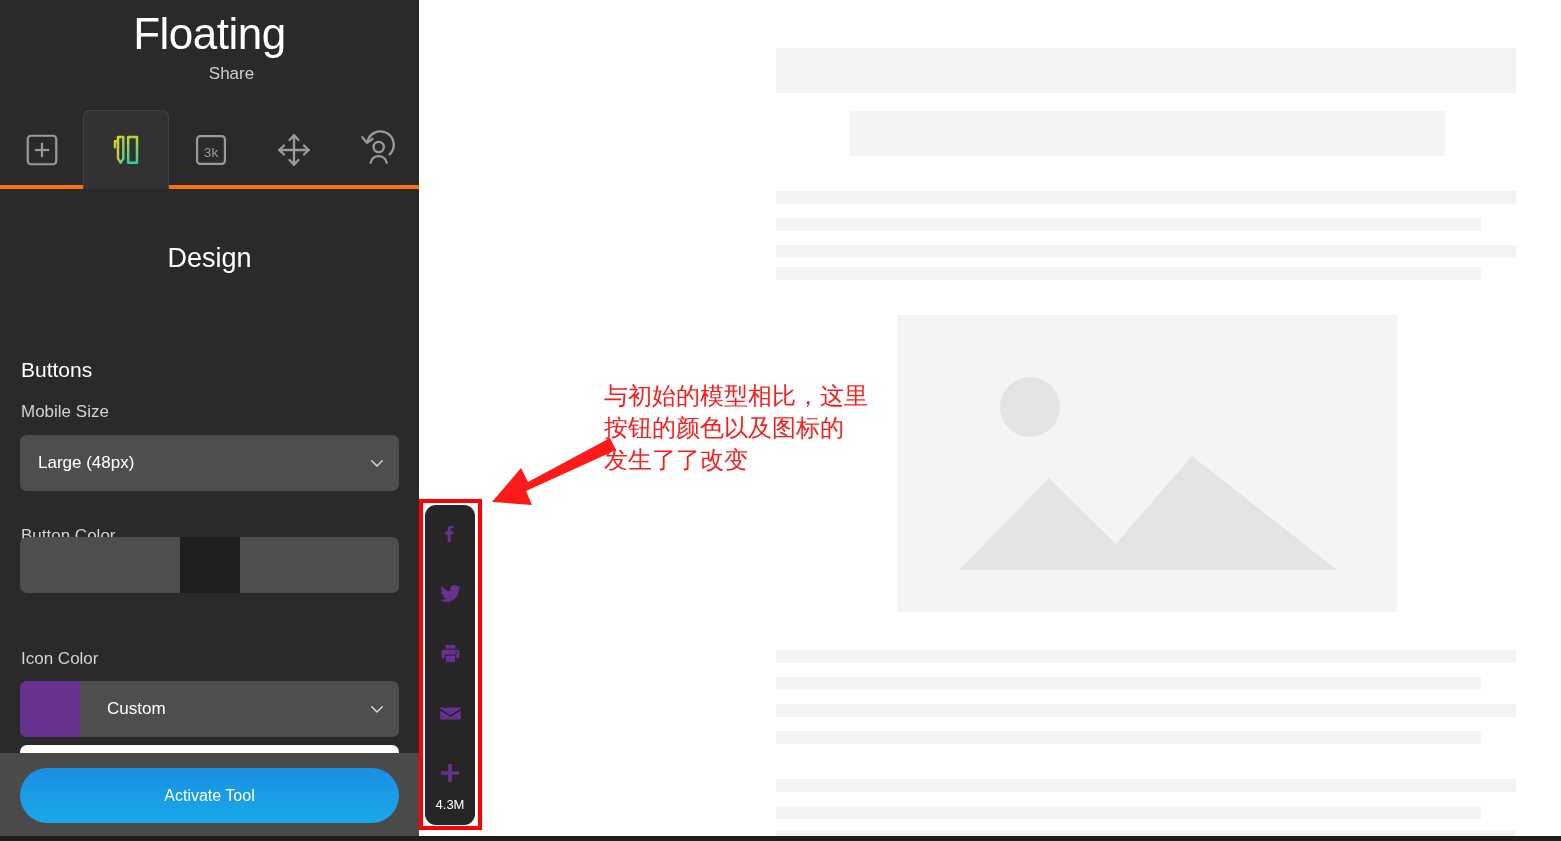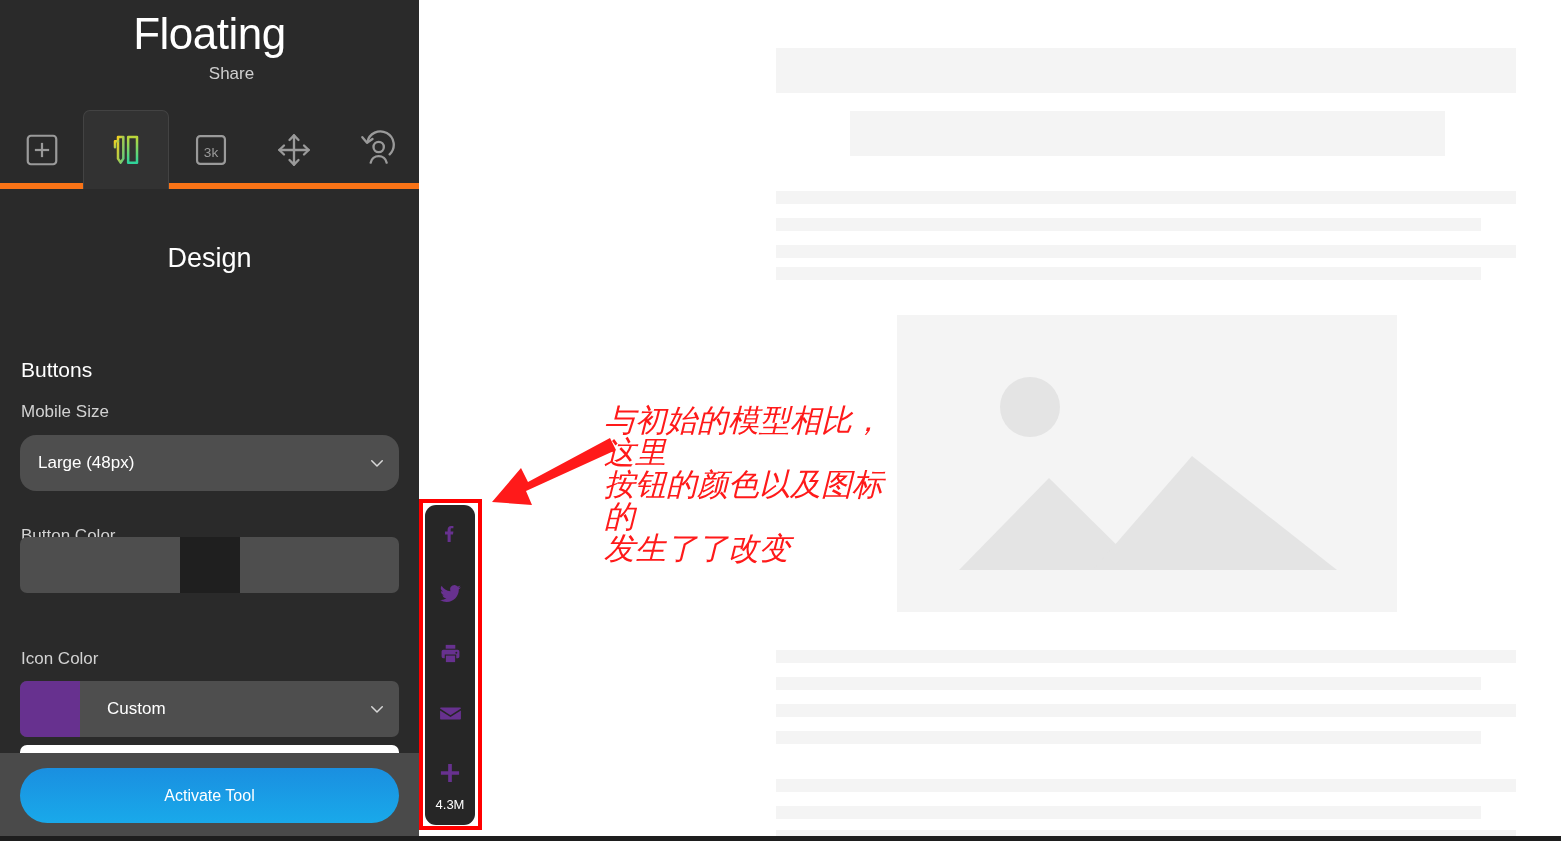--- a/index.html
+++ b/index.html
@@ -25,21 +25,21 @@
   }
   .sb-subtitle {
     font-size: 17px; color: #cfcfcf; margin-top: 3px; font-weight: normal; padding-left: 44px;
   }
 
   
   .tabstrip {
     position: absolute; left: 0; top: 110px;
     width: 419px; height: 79px;
     display: flex;
-    border-bottom: 6px solid #f97316;
+    border-bottom: 4px solid #f97316;
   }
   .tab {
     flex: 1 1 0; height: 79px;
     display: flex; align-items: center; justify-content: center;
     cursor: pointer;
   }
   .tab.active {
     background: #323232;
     border: 1px solid #434343;
     border-bottom: none;
@@ -68,21 +68,21 @@
   .lbl-btncolor { top: 526px; }
   .lbl-iconcolor { top: 649px; }
 
   
   .select {
     position: absolute; left: 20px; width: 379px; height: 56px;
     background: #4e4e4e; border-radius: 7px;
     display: flex; align-items: center;
     overflow: hidden; cursor: pointer;
   }
-  .sel-mobile { top: 435px; border-radius: 16px; }
+  .sel-mobile { top: 435px; }
   .sel-btncolor { top: 537px; flex-direction: column; }
   .sel-iconcolor { top: 681px; }
   .swatch { width: 60px; height: 56px; flex: 0 0 60px; }
   .select .sel-text {
     font-size: 17px; color: #ffffff; padding-left: 18px; flex: 1 1 auto;
   }
   .select.has-swatch .sel-text { padding-left: 27px; }
   .chev {
     width: 44px; flex: 0 0 44px;
     display: flex; align-items: center; justify-content: center;
@@ -147,25 +147,24 @@
   
   .red-box {
     position: absolute; left: 419px; top: 499px;
     width: 63px; height: 331px;
     border: 4px solid #ff0000;
     pointer-events: none;
   }
 
   
   .annot-text {
-    position: absolute; left: 604px; top: 404px;
+    position: absolute; left: 604px; top: 380px;
     width: 290px;
-    color: #ff1a1a; font-size: 31px; line-height: 32px;
+    color: #ff1a1a; font-size: 24px; line-height: 32px;
     font-family: "DejaVu Sans", sans-serif;
-    font-style: italic;
   }
   .annot-arrow { position: absolute; left: 480px; top: 420px; }
 
   
   .bottom-strip {
     position: absolute; left: 0; bottom: 0;
     width: 1561px; height: 5px; background: #1e1e1e;
   }
 </style>
 </head>

